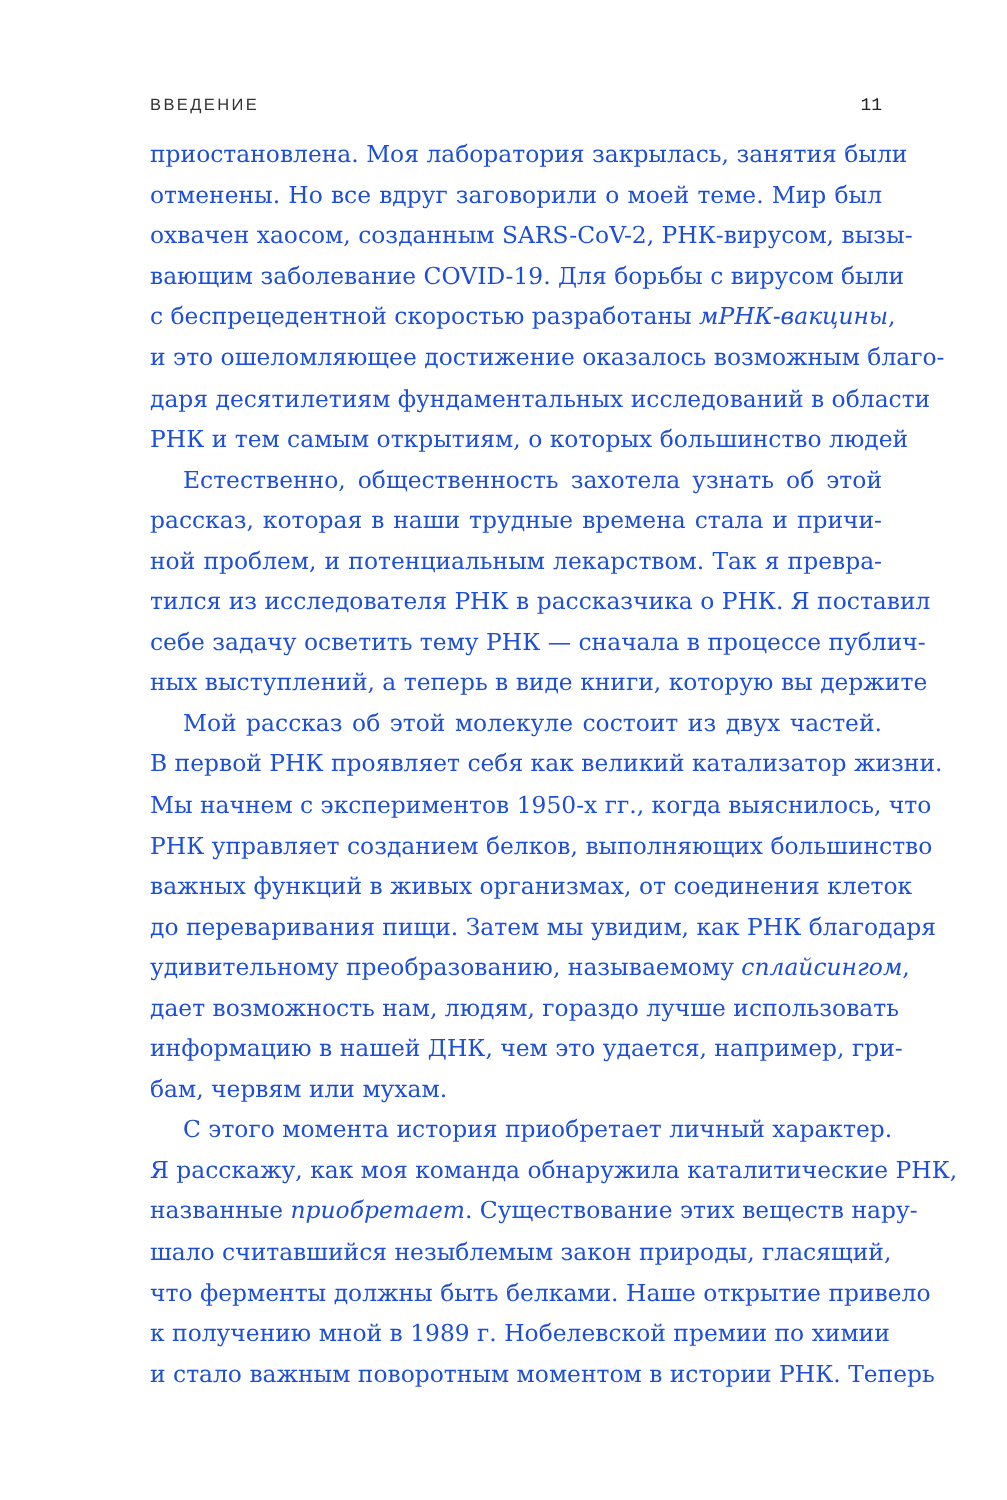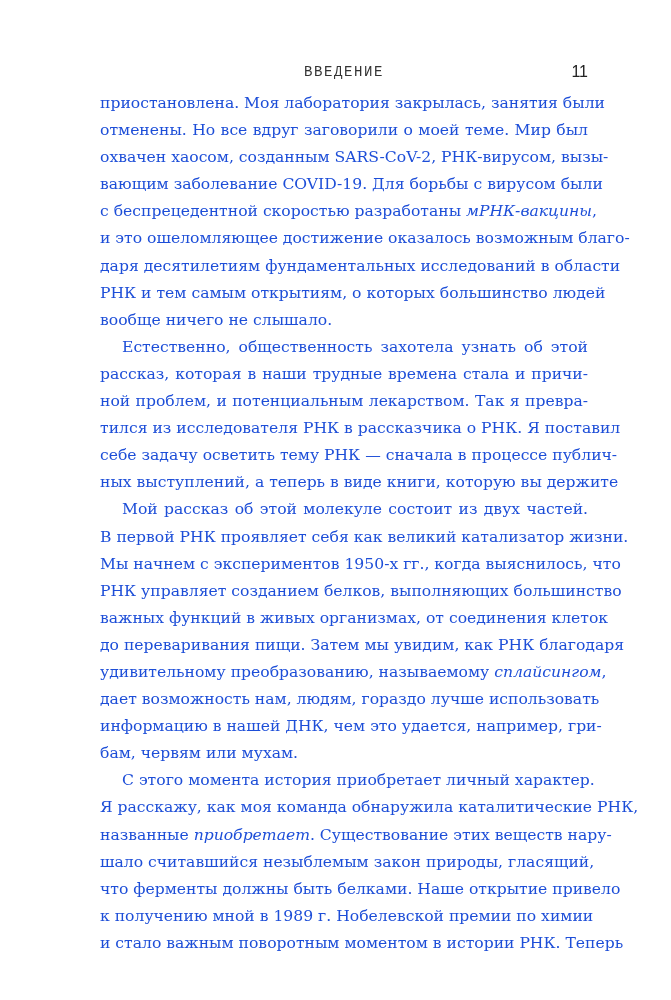--- a/index.html
+++ b/index.html
@@ -1,27 +1,27 @@
 <!DOCTYPE html>
 <html><head>
 <meta charset="utf-8">
 <style>
   html, body { margin: 0; padding: 0; background: #ffffff; }
   body { width: 671px; height: 1000px; position: relative; overflow: hidden; }
   .header {
     position: absolute; top: 64px; left: 100px; width: 488px; height: 20px;
   }
   .running-head {
-    position: absolute; left: 0; right: 0; top: 0; text-align: center;
-    font-family: Liberation Mono, monospace; font-size: 14px; letter-spacing: 1.6px;
+    position: absolute; left: 0; right: 0; top: 0; 
+    font-family: Liberation Sans, sans-serif; font-size: 11px; letter-spacing: 1.6px;
     color: #333;
   }
   .page-number {
     position: absolute; right: 0; top: -1px;
-    font-family: Liberation Sans, sans-serif; font-size: 16px; color: #222;
+    font-family: Liberation Mono, monospace; font-size: 12px; color: #222;
   }
   .body {
     position: absolute; top: 90px; left: 100px; width: 488px;
     font-family: "DejaVu Serif", serif; font-size: 15.6px; line-height: 27.1px;
     color: #1d4ed8;
   }
   .line {
     display: block; white-space: nowrap; text-align: justify; text-align-last: justify;
     height: 27.1px;
   }
@@ -40,21 +40,20 @@
 <div class="body" id="body-text">
     <div>
       <span class="line">приостановлена. Моя лаборатория закрылась, занятия были</span>
       <span class="line">отменены. Но все вдруг заговорили о моей теме. Мир был</span>
       <span class="line">охвачен хаосом, созданным SARS-CoV-2, РНК-вирусом, вызы-</span>
       <span class="line">вающим заболевание COVID-19. Для борьбы с вирусом были</span>
       <span class="line">с беспрецедентной скоростью разработаны <i>мРНК-вакцины</i>,</span>
       <span class="line">и это ошеломляющее достижение оказалось возможным благо-</span>
       <span class="line">даря десятилетиям фундаментальных исследований в области</span>
       <span class="line">РНК и тем самым открытиям, о которых большинство людей</span>
-      <span class="line last">вообще ничего не слышало.</span>
     </div>
     <div>
       <span class="line indent">Естественно, общественность захотела узнать об этой</span>
       <span class="line">рассказ, которая в наши трудные времена стала и причи-</span>
       <span class="line">ной проблем, и потенциальным лекарством. Так я превра-</span>
       <span class="line">тился из исследователя РНК в рассказчика о РНК. Я поставил</span>
       <span class="line">себе задачу осветить тему РНК — сначала в процессе публич-</span>
       <span class="line">ных выступлений, а теперь в виде книги, которую вы держите</span>
     </div>
     <div>

